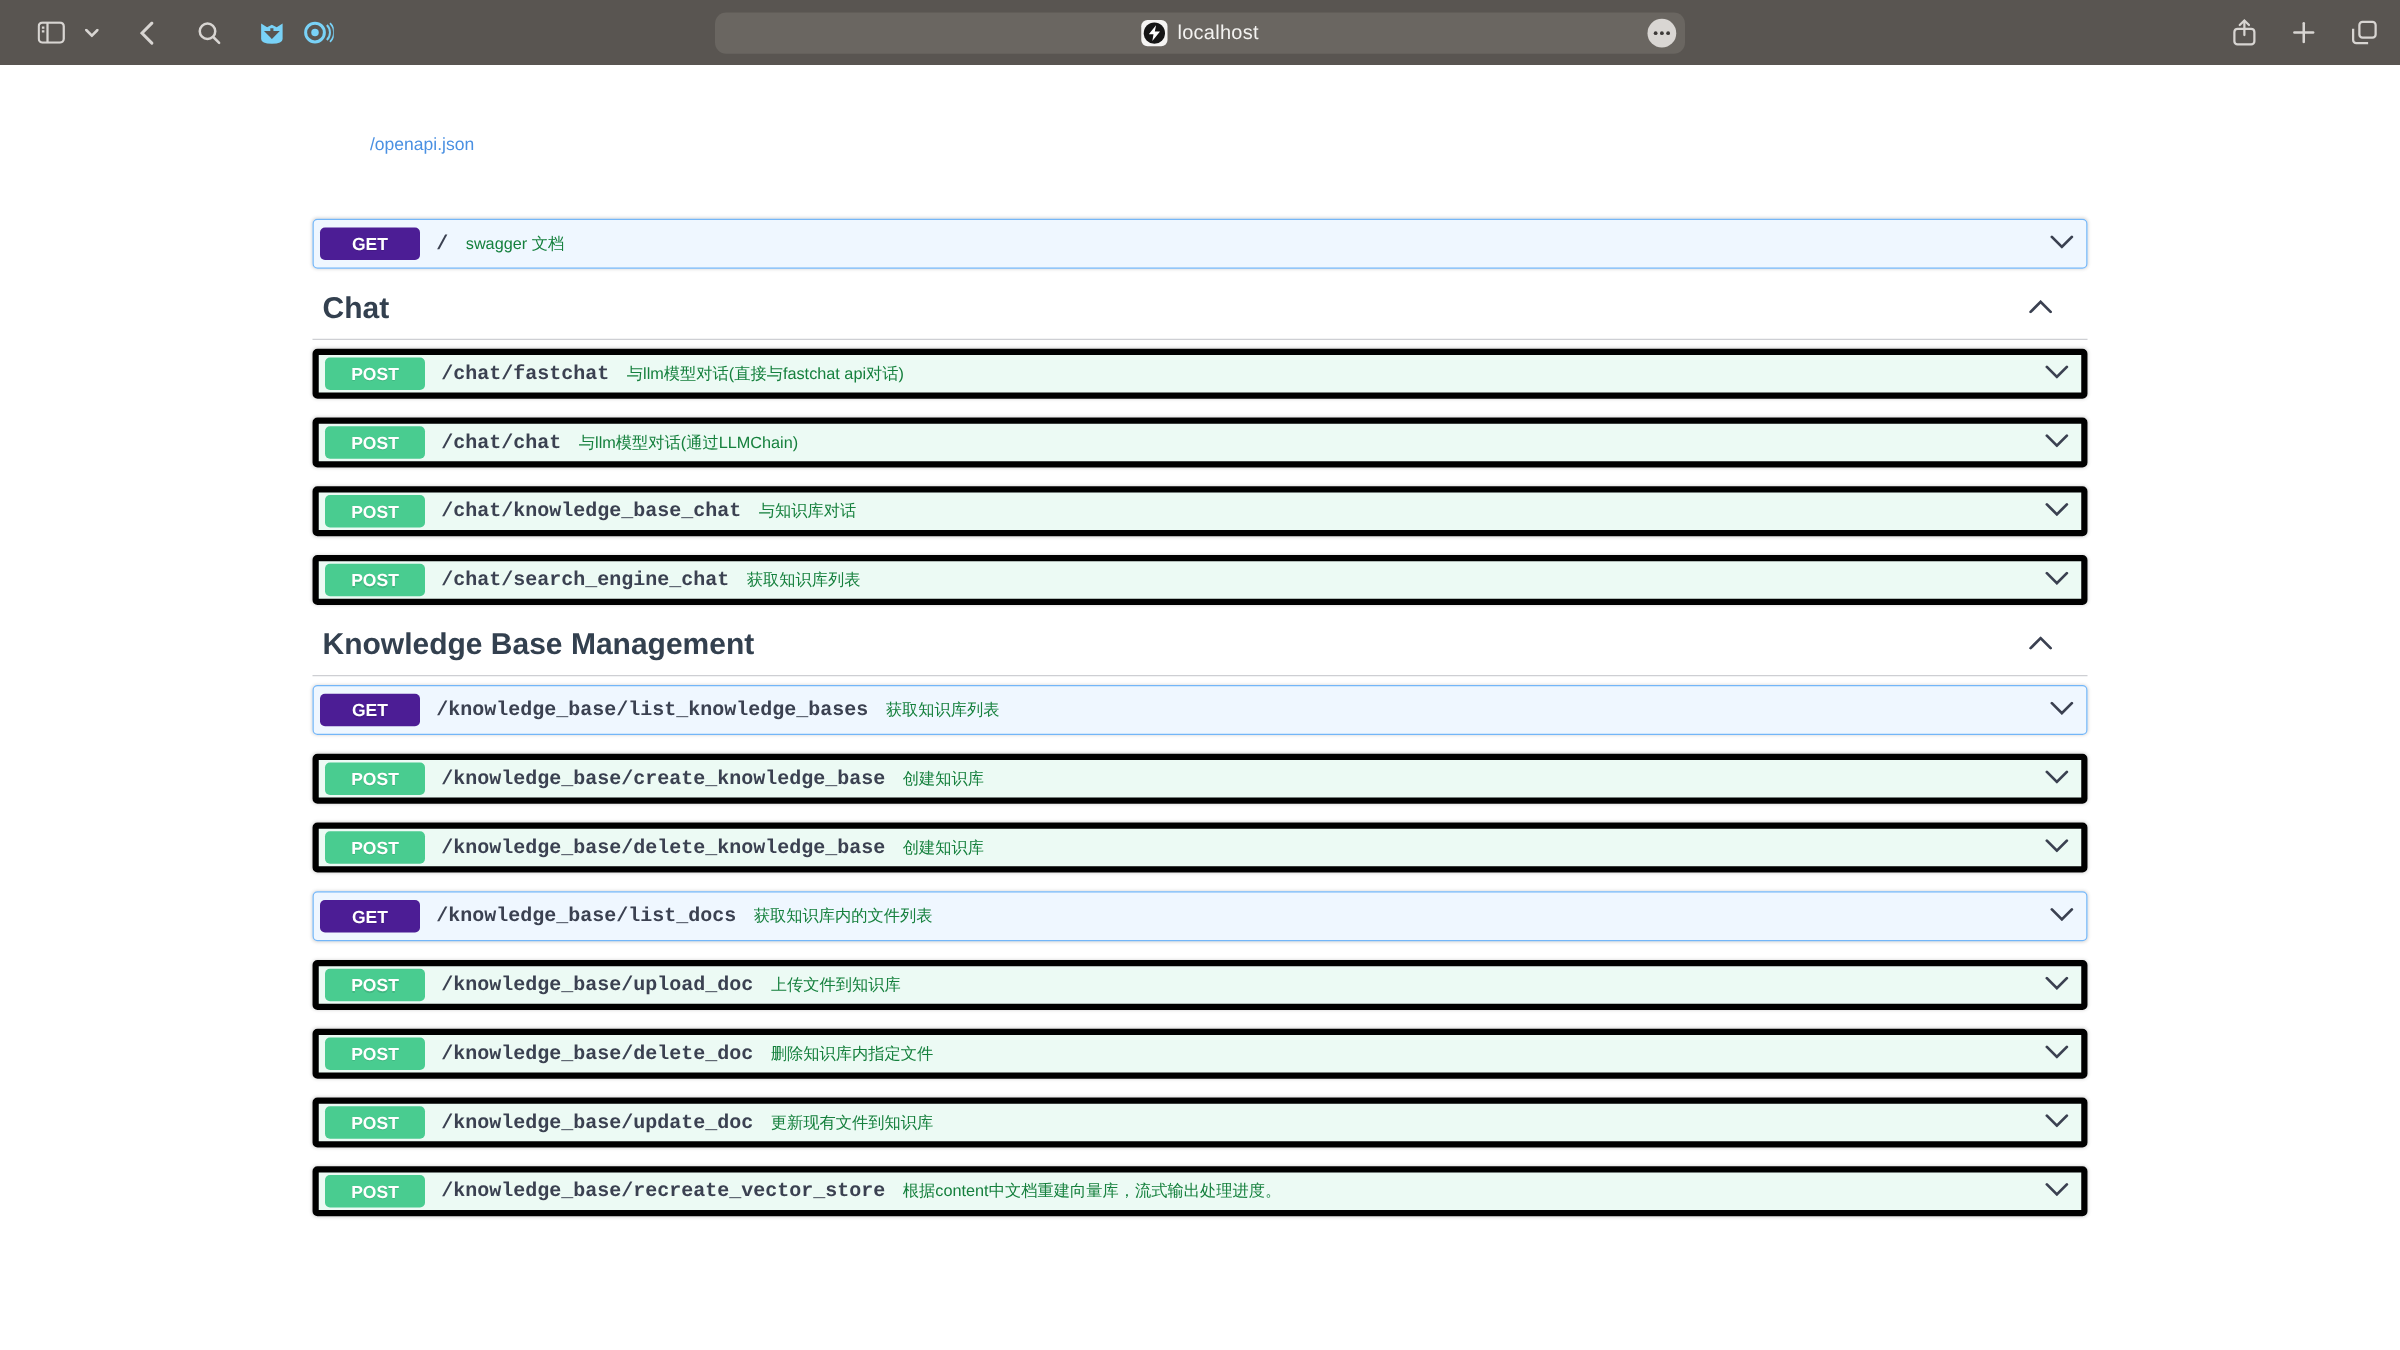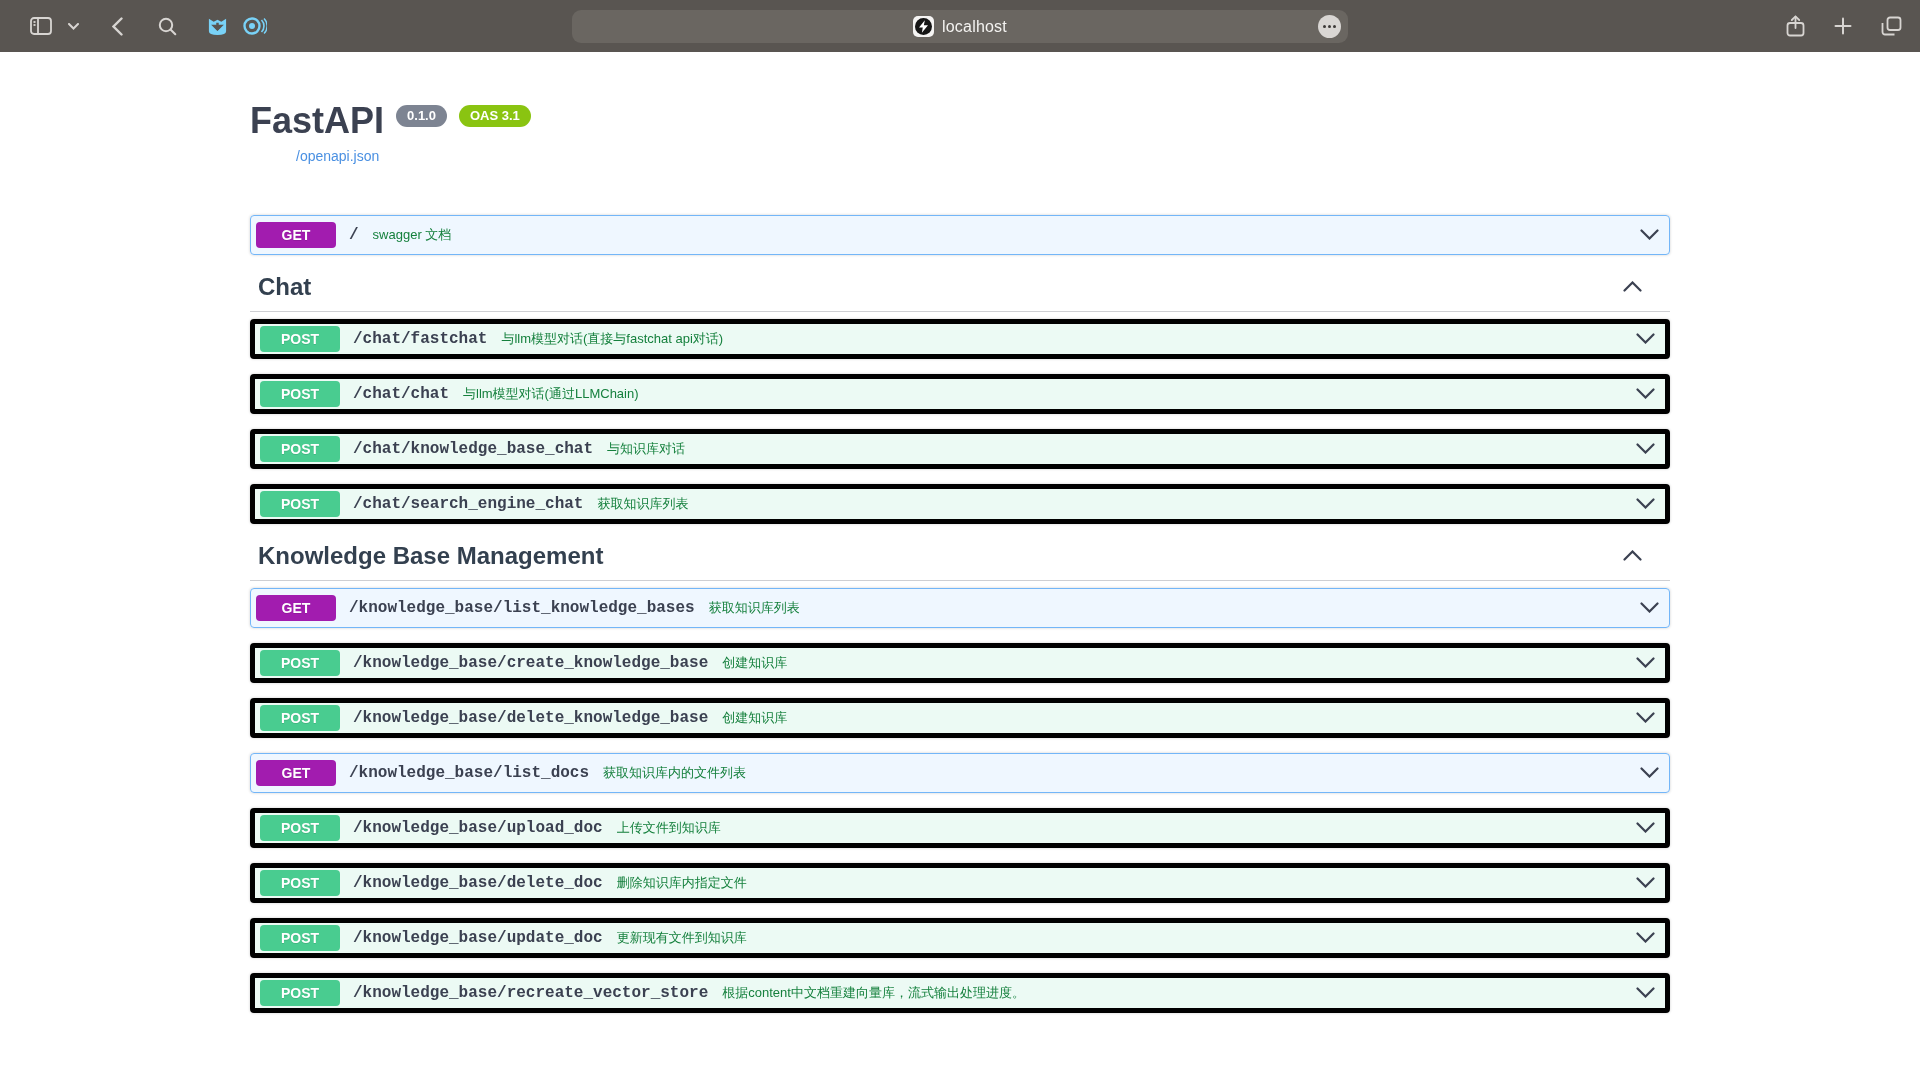--- a/index.html
+++ b/index.html
@@ -52,21 +52,21 @@
   .chev { flex: 0 0 auto; }
 
   .opblock { display: flex; align-items: center; height: 40px; margin-bottom: 15px;
     border-radius: 4px; padding: 0 10px 0 5px; box-shadow: 0 0 3px rgba(0,0,0,.19);
     cursor: pointer; }
   .opblock.get { background: rgba(97,175,254,.1); border: 1px solid #73b6f8; }
   .opblock.post { background: rgba(73,204,144,.1); border: 5px solid #000000; }
   .method { width: 80px; height: 26px; flex: 0 0 auto; border: none; border-radius: 4px;
     color: #fff; font-size: 14px; font-weight: 700; text-align: center;
     font-family: "Liberation Sans", sans-serif; text-shadow: 0 1px 0 rgba(0,0,0,.1); }
-  .opblock.get .method { background: #a21caf; }
+  .opblock.get .method { background: #4c1d95; }
   .opblock.post .method { background: #49cc90; }
   .path { margin-left: 13px; font-family: "Liberation Mono", "DejaVu Sans Mono", monospace;
     font-size: 16px; font-weight: 700; color: #3b4151; letter-spacing: 0; white-space: nowrap; }
   .desc { margin-left: 14px; font-size: 13px; color: #15803d; white-space: nowrap;
     overflow: hidden; text-overflow: ellipsis; }
   .spacer { flex: 1 1 auto; }
 </style>
 </head>
 <body>
 
@@ -148,25 +148,20 @@
         <rect x="6.5" y="1.5" width="13" height="12.5" rx="2.5"></rect>
         <path d="M13.5 18.5 H4 a 2.5 2.5 0 0 1 -2.5 -2.5 V7"></path>
       </svg>
     </span>
   </div>
 </header>
 
 <main class="page">
   <div class="wrapper">
     <div class="info">
-      <div class="title-row">
-        <h1 class="api-title">FastAPI</h1>
-        <span class="pill version">0.1.0</span>
-        <span class="pill oas">OAS 3.1</span>
-      </div>
       <a class="spec-link" href="#">/openapi.json</a>
     </div>
 
     <div class="sections" id="sections">
   <section class="tag-section">
     <div class="rows">
   <div class="opblock get">
     <button class="method">GET</button>
     <span class="path">/</span>
     <span class="desc">swagger 文档</span>

